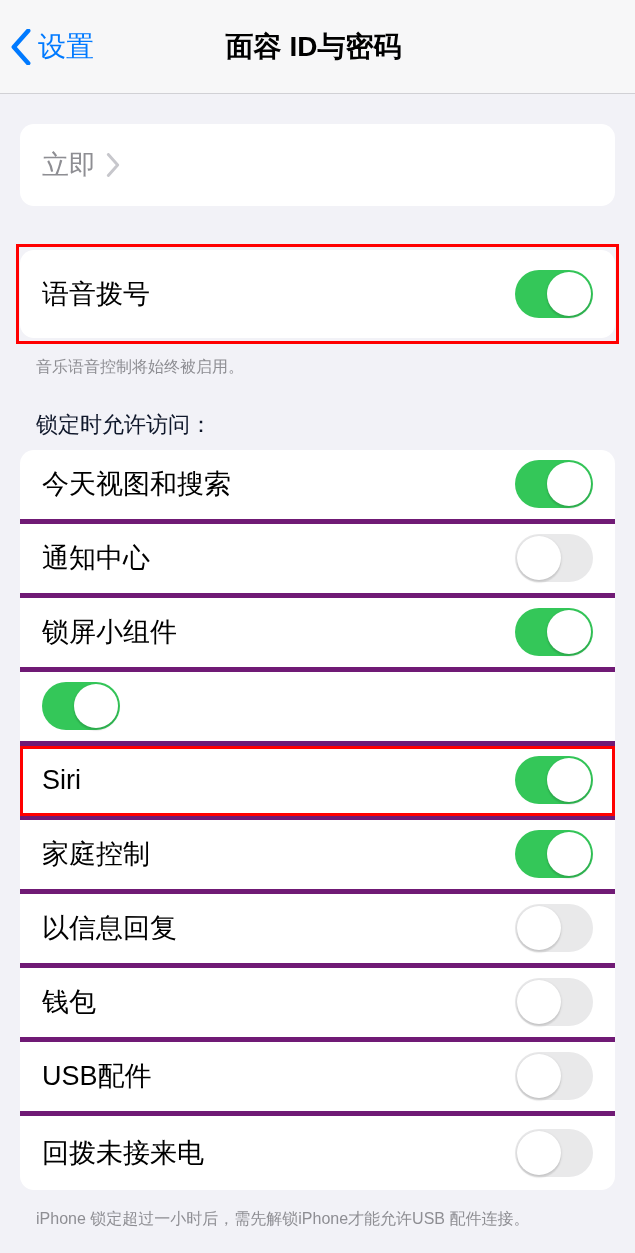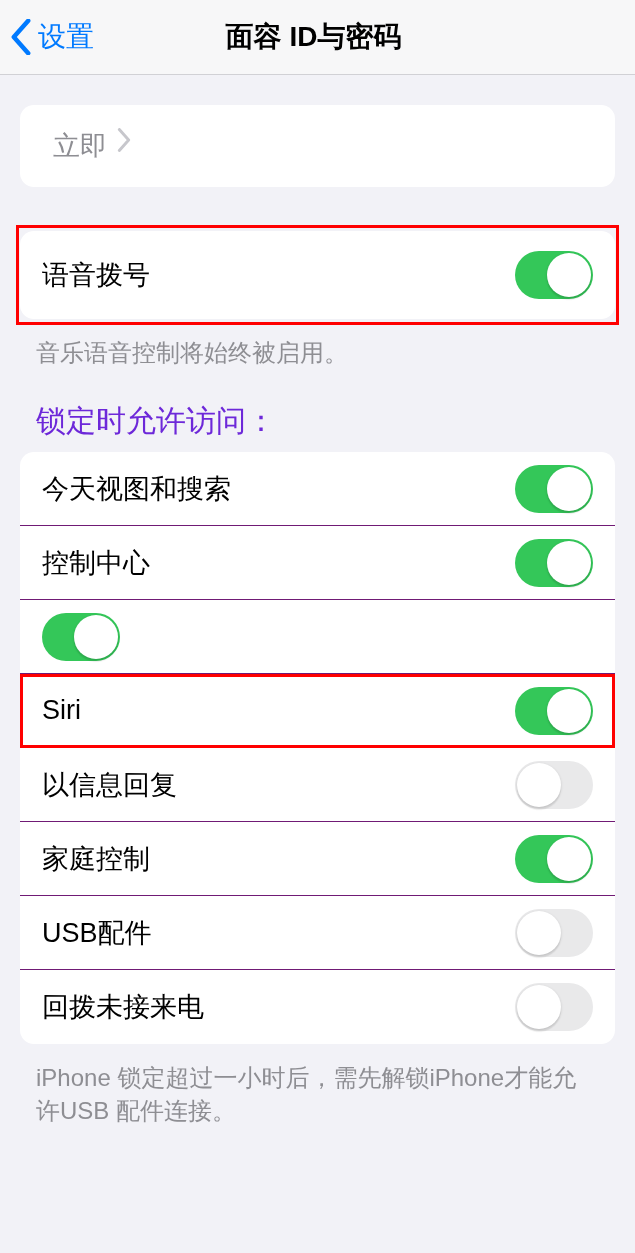--- a/index.html
+++ b/index.html
@@ -8,21 +8,21 @@
       box-sizing: border-box;
     }
     body {
       width: 635px;
       height: 1253px;
       background: #f2f2f7;
       font-family: -apple-system, "Helvetica Neue", Arial, sans-serif;
       overflow: hidden;
     }
     .nav-bar {
-      height: 75px;
+      height: 94px;
       background: #f7f7f8;
       border-bottom: 1px solid #d1d1d5;
       display: flex;
       align-items: center;
       position: relative;
       padding: 0 10px;
     }
     .back-button {
       display: flex;
       align-items: center;
@@ -54,58 +54,57 @@
       background: #fff;
       border-radius: 14px;
       overflow: hidden;
     }
     .row {
       display: flex;
       align-items: center;
       justify-content: space-between;
       min-height: 74px;
       padding: 0 22px;
-      border-bottom: 1px solid #701a75;
+      border-bottom: 5px solid #701a75;
       position: relative;
     }
     .row:last-child {
       border-bottom: none;
     }
     .row.nav-row {
       min-height: 82px;
     }
     .row-label {
       font-size: 27px;
       color: #000;
       font-weight: 400;
     }
     .row-right {
       display: flex;
-      align-items: flex-start;
+      align-items: center;
       gap: 10px;
-      margin-left: 11px;
     }
     .row-value {
       font-size: 27px;
       color: #8e8e93;
     }
     .chevron {
       width: 14px;
       height: 24px;
       color: #c7c7cc;
     }
     .footer {
-      font-size: 24px;
+      font-size: 16px;
       color: #8e8e93;
       padding: 10px 36px 0 36px;
       line-height: 1.35;
     }
     .header-label {
-      font-size: 30px;
-      color: #6d28d9;
+      font-size: 22px;
+      color: #0f172a;
       padding: 32px 36px 10px 36px;
     }
     .toggle {
       width: 78px;
       height: 48px;
       border-radius: 48px;
       position: relative;
       flex-shrink: 0;
     }
     .toggle.on {
@@ -177,46 +176,58 @@
 
   <div class="header-label">锁定时允许访问：</div>
   <div class="group" style="margin-top:0;" id="lock-list">
       <div class="row">
         <span class="row-label">今天视图和搜索</span>
         <div class="toggle on">
           <div class="toggle-knob"></div>
         </div>
       </div>
       <div class="row">
-        <span class="row-label">控制中心</span>
+        <span class="row-label">通知中心</span>
+        <div class="toggle off">
+          <div class="toggle-knob"></div>
+        </div>
+      </div>
+      <div class="row">
+        <span class="row-label">锁屏小组件</span>
         <div class="toggle on">
           <div class="toggle-knob"></div>
         </div>
       </div>
       <div class="row">
         <div class="toggle on">
           <div class="toggle-knob"></div>
         </div>
       </div>
       <div class="row" style="position: relative;">
         <span class="row-label">Siri</span>
         <div class="toggle on">
           <div class="toggle-knob"></div>
         </div>
         <div class="highlight-box" style="inset: 0px 0px -1px;"></div>
       </div>
       <div class="row">
+        <span class="row-label">家庭控制</span>
+        <div class="toggle on">
+          <div class="toggle-knob"></div>
+        </div>
+      </div>
+      <div class="row">
         <span class="row-label">以信息回复</span>
         <div class="toggle off">
           <div class="toggle-knob"></div>
         </div>
       </div>
       <div class="row">
-        <span class="row-label">家庭控制</span>
-        <div class="toggle on">
+        <span class="row-label">钱包</span>
+        <div class="toggle off">
           <div class="toggle-knob"></div>
         </div>
       </div>
       <div class="row">
         <span class="row-label">USB配件</span>
         <div class="toggle off">
           <div class="toggle-knob"></div>
         </div>
       </div>
       <div class="row">

